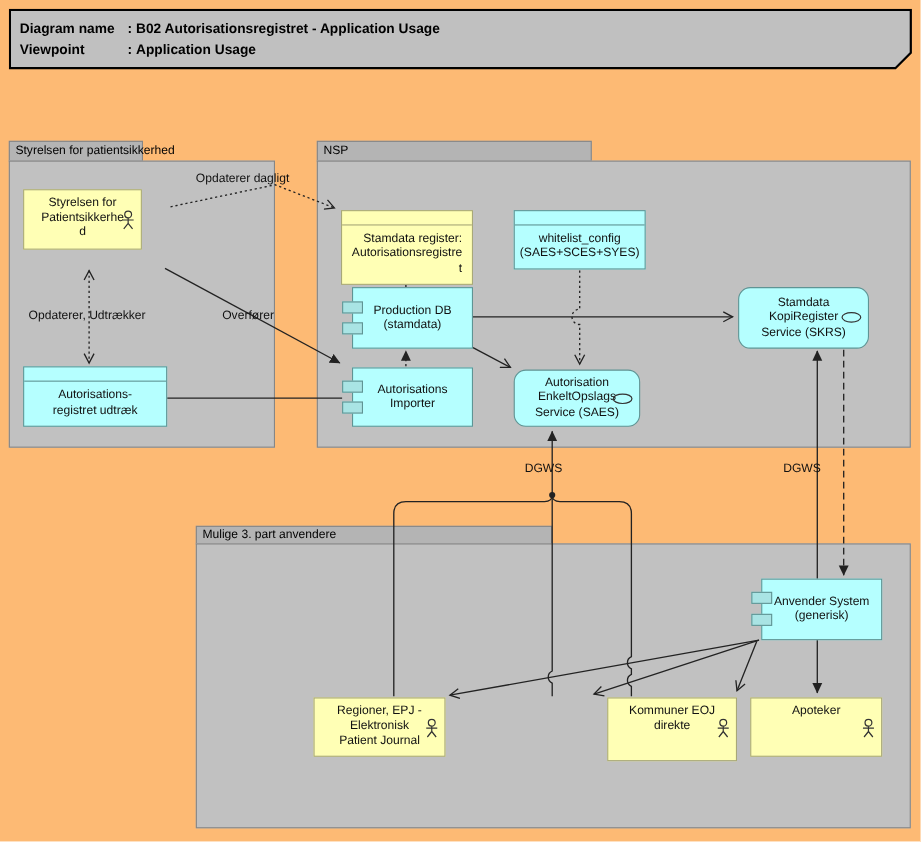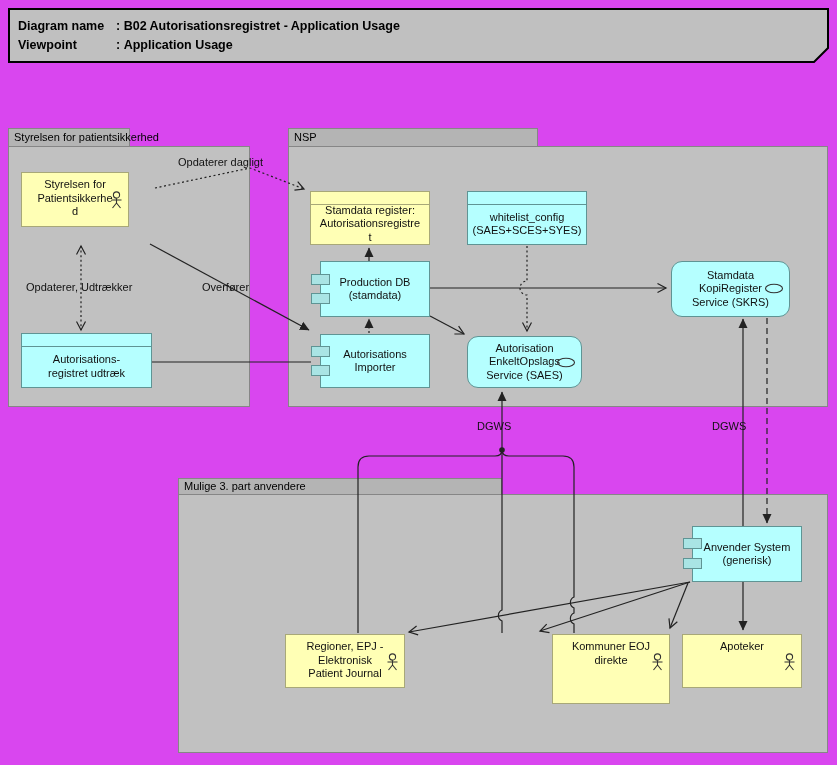--- a/index.html
+++ b/index.html
@@ -1,16 +1,16 @@
 <!DOCTYPE html>
 <html><head>
 <meta charset="utf-8">
 <style>
   html,body{margin:0;padding:0;background:#fff;}
-  .canvas{position:relative;width:837px;height:765px;background:#d946ef;overflow:hidden;
+  .canvas{position:relative;width:837px;height:765px;background:#fdba74;overflow:hidden;
           font-family:"Liberation Sans",sans-serif;}
   
   .note-wrap{position:absolute;left:8px;top:8px;width:822px;height:56px;z-index:1;}
   .note-text{position:absolute;left:10px;top:9px;font-size:12.5px;font-weight:bold;color:#000;line-height:19px;}
   .note-row{display:flex;}
   .note-label{display:inline-block;width:98px;}
   
   .gtab{position:absolute;background:#b4b4b4;border:1px solid #868686;box-sizing:border-box;z-index:1;}
   .gbody{position:absolute;background:#c1c1c1;border:1px solid #868686;box-sizing:border-box;z-index:1;}
   .glabel{position:absolute;font-size:11px;color:#000;white-space:nowrap;z-index:2;}
@@ -119,21 +119,21 @@
         </svg>
     </span>
   </div>
 
   <div class="el cyan obj v-center" style="left:21px;top:333px;width:131px;height:55px;">
     <div class="obj-bar"></div>
     <span>Autorisations-
 registret udtræk</span>
   </div>
 
-  <div class="el yellow obj v-center" style="left:310px;top:191px;width:120px;height:54px;">
+  <div class="el yellow obj v-center" style="left:310px;top:191px;width:120px;height:68px;text-align:right;">
     <div class="obj-bar"></div>
     <span>Stamdata register:
 Autorisationsregistre
 t</span>
   </div>
 
   <div class="el cyan obj v-center" style="left:467px;top:191px;width:120px;height:54px;">
     <div class="obj-bar"></div>
     <span>whitelist_config
 (SAES+SCES+SYES)</span>
@@ -190,21 +190,21 @@
       <svg width="13" height="18">
           <g stroke="#333" stroke-width="1.1" fill="none">
             <circle cx="6.5" cy="4" r="3.1"></circle>
             <path d="M6.5,7.2 V12 M1.5,9 H11.5 M6.5,12 L2.5,17 M6.5,12 L10.5,17"></path>
           </g>
         </svg>
     </span>
   </div>
 
 
-  <div class="el yellow v-top" style="left:552px;top:634px;width:118px;height:70px;">
+  <div class="el yellow v-top" style="left:552px;top:634px;width:118px;height:58px;">
     <span>Kommuner EOJ
 direkte</span>
     <span class="corner-icon">
       <svg width="13" height="18">
           <g stroke="#333" stroke-width="1.1" fill="none">
             <circle cx="6.5" cy="4" r="3.1"></circle>
             <path d="M6.5,7.2 V12 M1.5,9 H11.5 M6.5,12 L2.5,17 M6.5,12 L10.5,17"></path>
           </g>
         </svg>
     </span>

